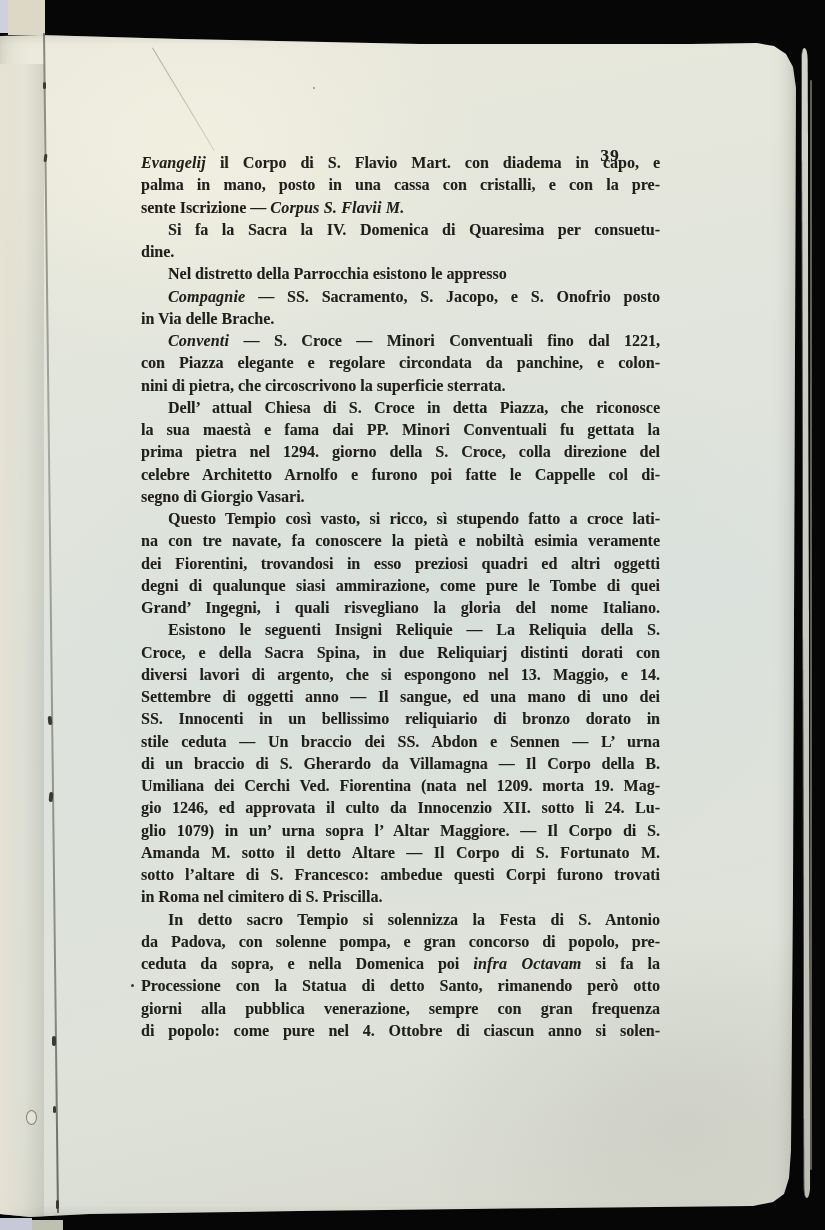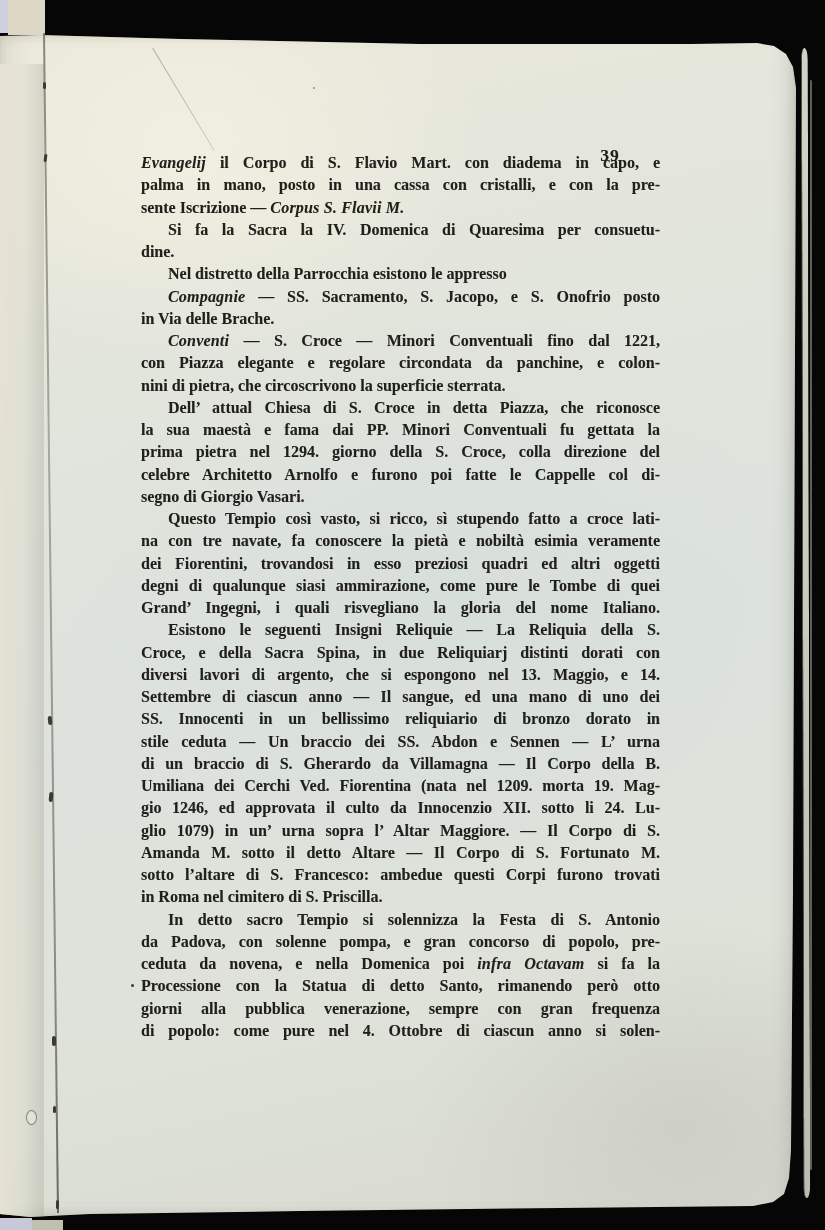--- a/index.html
+++ b/index.html
@@ -167,29 +167,29 @@
     <div class="tl j"><span>celebre Architetto Arnolfo e furono poi fatte le Cappelle col di-</span></div>
     <div class="tl"><span>segno di Giorgio Vasari.</span></div>
     <div class="tl j ind"><span>Questo Tempio così vasto, si ricco, sì stupendo fatto a croce lati-</span></div>
     <div class="tl j"><span>na con tre navate, fa conoscere la pietà e nobiltà esimia veramente</span></div>
     <div class="tl j"><span>dei Fiorentini, trovandosi in esso preziosi quadri ed altri oggetti</span></div>
     <div class="tl j"><span>degni di qualunque siasi ammirazione, come pure le Tombe di quei</span></div>
     <div class="tl j"><span>Grand’ Ingegni, i quali risvegliano la gloria del nome Italiano.</span></div>
     <div class="tl j ind"><span>Esistono le seguenti Insigni Reliquie — La Reliquia della S.</span></div>
     <div class="tl j"><span>Croce, e della Sacra Spina, in due Reliquiarj distinti dorati con</span></div>
     <div class="tl j"><span>diversi lavori di argento, che si espongono nel 13. Maggio, e 14.</span></div>
-    <div class="tl j"><span>Settembre di ciascun anno — Il sangue, ed una mano di uno dei</span></div>
+    <div class="tl j"><span>Settembre di oggetti anno — Il sangue, ed una mano di uno dei</span></div>
     <div class="tl j"><span>SS. Innocenti in un bellissimo reliquiario di bronzo dorato in</span></div>
     <div class="tl j"><span>stile ceduta — Un braccio dei SS. Abdon e Sennen — L’ urna</span></div>
     <div class="tl j"><span>di un braccio di S. Gherardo da Villamagna — Il Corpo della B.</span></div>
     <div class="tl j"><span>Umiliana dei Cerchi Ved. Fiorentina (nata nel 1209. morta 19. Mag-</span></div>
     <div class="tl j"><span>gio 1246, ed approvata il culto da Innocenzio XII. sotto li 24. Lu-</span></div>
     <div class="tl j"><span>glio 1079) in un’ urna sopra l’ Altar Maggiore. — Il Corpo di S.</span></div>
     <div class="tl j"><span>Amanda M. sotto il detto Altare — Il Corpo di S. Fortunato M.</span></div>
     <div class="tl j"><span>sotto l’altare di S. Francesco: ambedue questi Corpi furono trovati</span></div>
     <div class="tl"><span>in Roma nel cimitero di S. Priscilla.</span></div>
     <div class="tl j ind"><span>In detto sacro Tempio si solennizza la Festa di S. Antonio</span></div>
     <div class="tl j"><span>da Padova, con solenne pompa, e gran concorso di popolo, pre-</span></div>
-    <div class="tl j"><span>ceduta da novena, e nella Domenica poi </span><i>infra Octavam</i><span> si fa la</span></div>
+    <div class="tl j"><span>ceduta da sopra, e nella Domenica poi </span><i>infra Octavam</i><span> si fa la</span></div>
     <div class="tl j"><span>Processione con la Statua di detto Santo, rimanendo però otto</span></div>
     <div class="tl j"><span>giorni alla pubblica venerazione, sempre con gran frequenza</span></div>
     <div class="tl j"><span>di popolo: come pure nel 4. Ottobre di ciascun anno si solen-</span></div>
   </div>
 
 </body></html>

